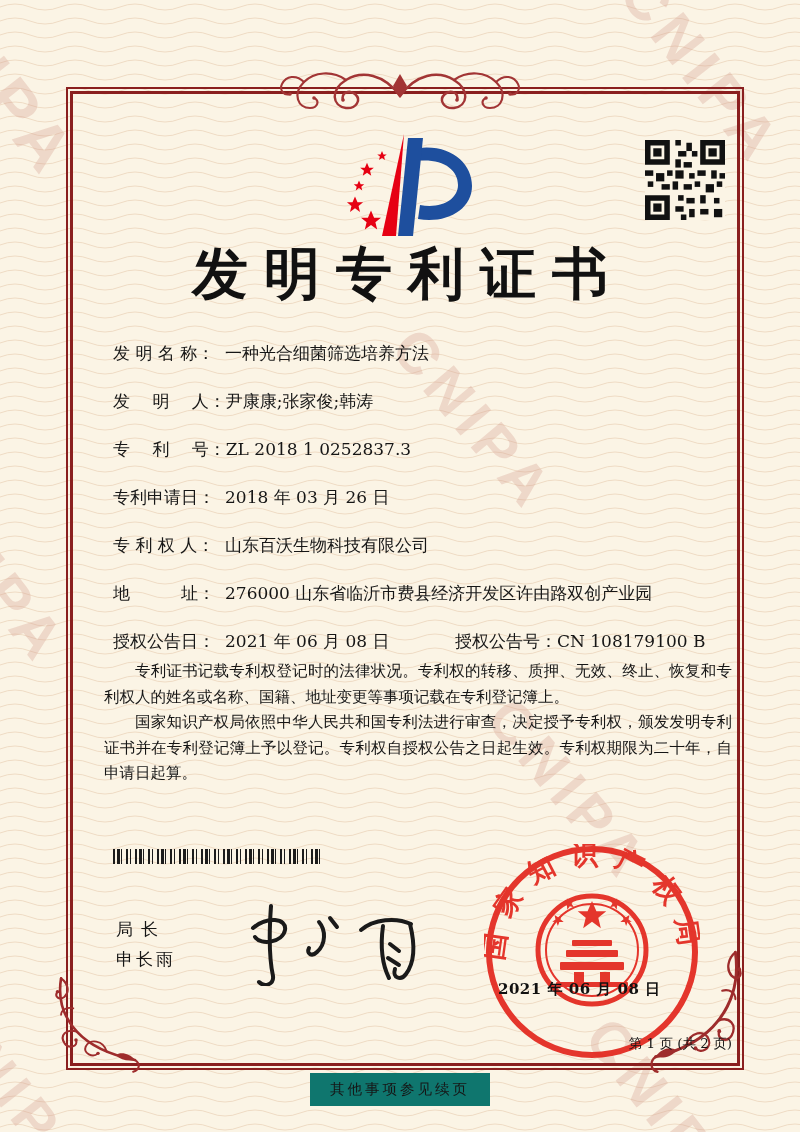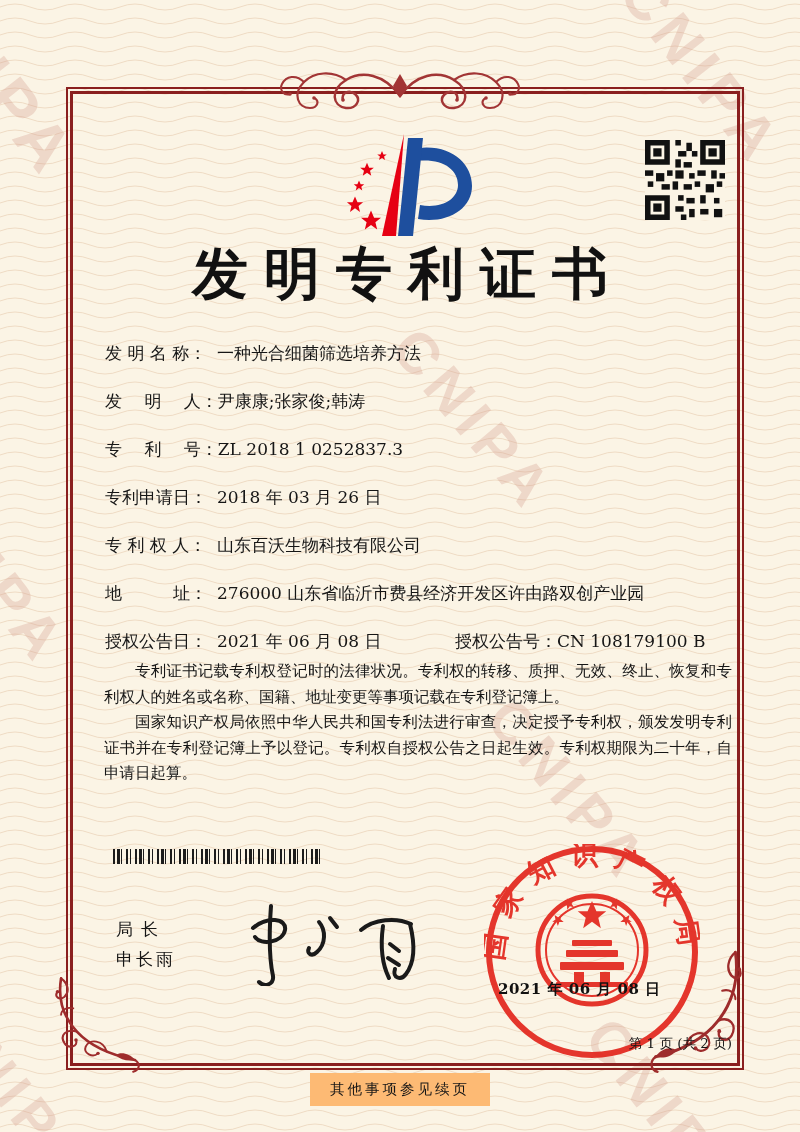--- a/index.html
+++ b/index.html
@@ -30,21 +30,21 @@
   .orn-br{left:648px;top:948px;}
   .cert-no{position:absolute;left:103px;top:139px;font-size:16px;letter-spacing:2px;}
   .logo{position:absolute;left:330px;top:124px;}
   .qr{position:absolute;left:645px;top:140px;}
   .title{
     position:absolute;left:0;top:237px;width:800px;text-align:center;
     font-size:56px;font-weight:bold;letter-spacing:16px;text-indent:16px;color:#111;
   }
   .fields{position:absolute;left:105px;top:339px;width:630px;font-size:17px;}
   .frow{position:relative;height:28px;line-height:28px;margin-bottom:20px;white-space:nowrap;}
-  .flabel{display:inline-block;min-width:112px;}
+  .flabel{display:inline-block;min-width:112px;margin-left:8px;}
   .grant2{position:absolute;left:350px;top:0;text-align:right;}
   .paras{position:absolute;left:104px;top:659px;width:628px;font-size:15.5px;line-height:25.5px;text-align:justify;}
   .paras p{margin:0;text-indent:2em;}
   .barcode{
     position:absolute;left:113px;top:849px;width:208px;height:15px;
     background:repeating-linear-gradient(90deg,
       #1c1c1c 0 2px, transparent 2px 4px,
       #1c1c1c 4px 7px, transparent 7px 8px,
       #1c1c1c 8px 9px,  transparent 9px 13px,
       #1c1c1c 13px 15px, transparent 15px 17px,
@@ -54,21 +54,21 @@
   .officer-name{position:absolute;left:116px;top:948px;font-size:17px;letter-spacing:3px;text-align:center;}
   .signature{position:absolute;left:233px;top:898px;}
   .seal{position:absolute;left:484px;top:844px;}
   .seal-date{
     position:absolute;left:498px;top:980px;width:160px;font-size:15px;font-weight:bold;
     color:#111;letter-spacing:0.5px;white-space:nowrap;
   }
   .page-num{position:absolute;left:0;top:1035px;width:732px;text-align:right;font-size:13.5px;}
   .note{
     position:absolute;left:50%;top:1073px;transform:translateX(-50%);
-    background:#fdba74;padding:7px 20px;font-size:14.5px;letter-spacing:3px;white-space:nowrap;
+    background:#0f766e;padding:7px 20px;font-size:14.5px;letter-spacing:3px;white-space:nowrap;
   }
 </style>
 </head>
 <body>
 
 <div class="page">
 
   <svg width="0" height="0" style="position:absolute" aria-hidden="true">
     <defs>
       <path id="star5" d="M0,-10 L2.94,-3.09 L9.51,-3.09 L4.19,1.18 L5.88,8.09 L0,3.82 L-5.88,8.09 L-4.19,1.18 L-9.51,-3.09 L-2.94,-3.09 Z"></path>

